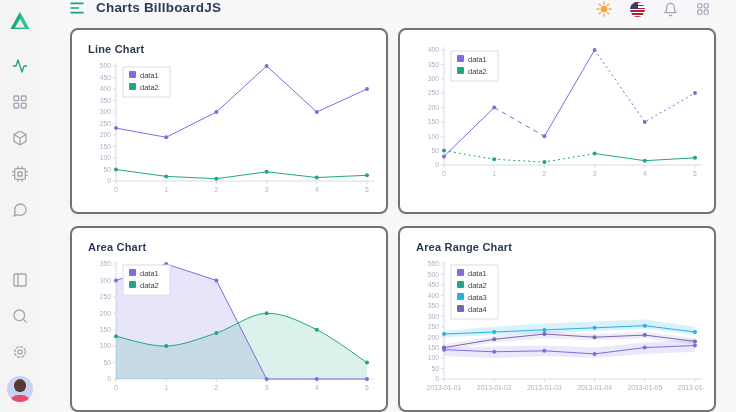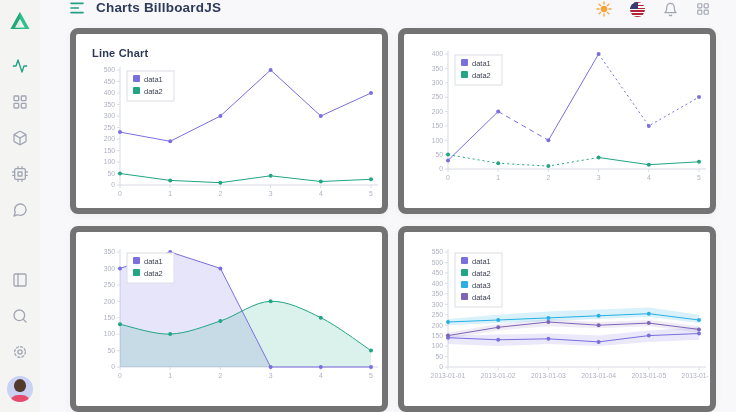--- a/index.html
+++ b/index.html
@@ -21,21 +21,21 @@
   .header{height:36px;display:flex;align-items:flex-start;padding:0 24px 0 28px;gap:10px}
   .hamburger{border:none;background:transparent;cursor:pointer;display:flex;align-items:center}
   .app-title{font-size:13.5px;font-weight:700;letter-spacing:.2px;color:#2e3a59}
   .header-right{margin-left:auto;display:flex;align-items:center;gap:15px}
   .hicon{border:none;background:transparent;cursor:pointer;display:flex;align-items:center;justify-content:center;width:18px;height:18px;color:#a2a6b4}
   .flag{width:15px;height:15px;border-radius:50%;overflow:hidden;position:relative;background:repeating-linear-gradient(180deg,#b22234 0 1.4px,#fff 1.4px 2.8px)}
   .flag::after{content:"";position:absolute;top:0;left:0;width:8px;height:7px;background:#3c3b6e}
 
   
   .content{display:grid;grid-template-columns:1fr 1fr;gap:12px 10px;padding:8px 20px 0 30px}
-  .card{background:#fff;border:6px solid #737373;border-radius:8px;height:186px;padding:13px 16px;box-shadow:0 2px 8px rgba(40,45,70,.04);overflow:hidden}
+  .card{background:#fff;border:2px solid #737373;border-radius:8px;height:186px;padding:13px 16px;box-shadow:0 2px 8px rgba(40,45,70,.04);overflow:hidden}
   .card-title{font-size:11px;font-weight:700;color:#2d3a55;letter-spacing:.2px;margin-bottom:4px}
   .chart{width:288px;height:140px}
   .chart svg{overflow:hidden;display:block}
 </style>
 </head>
 <body>
 
 <aside class="sidebar">
   <div class="logo">
     <svg width="24" height="24" viewBox="0 0 24 24">
@@ -295,20 +295,21 @@
             <circle cx="279" cy="114.8" r="2" fill="#21a584"></circle>
             <rect x="35" y="8" width="47" height="30" fill="#fff" stroke="#dcdee6"></rect>
             <rect x="41" y="12" width="7" height="7" rx="1" fill="#7a6fdf"></rect>
             <text x="52" y="18.5" font-size="7.5" fill="#3d4152">data1</text>
             <rect x="41" y="24" width="7" height="7" rx="1" fill="#21a584"></rect>
             <text x="52" y="30.5" font-size="7.5" fill="#3d4152">data2</text>
           </svg>
         </div>
     </section>
     <section class="card">
+      <h2 class="card-title">Area Chart</h2>
       <div class="chart">
           <svg width="288" height="140" font-family="Liberation Sans, sans-serif">
             <line x1="28" y1="4" x2="28" y2="122" stroke="#d9dbe5"></line>
             <line x1="28" y1="122" x2="286" y2="122" stroke="#d9dbe5"></line>
             <line x1="25" y1="122" x2="28" y2="122" stroke="#d9dbe5"></line>
             <text x="23" y="124.3" font-size="6.8" fill="#aeb1c2" text-anchor="end">0</text>
             <line x1="25" y1="105.6" x2="28" y2="105.6" stroke="#d9dbe5"></line>
             <text x="23" y="107.89999999999999" font-size="6.8" fill="#aeb1c2" text-anchor="end">50</text>
             <line x1="25" y1="89.1" x2="28" y2="89.1" stroke="#d9dbe5"></line>
             <text x="23" y="91.39999999999999" font-size="6.8" fill="#aeb1c2" text-anchor="end">100</text>
@@ -352,20 +353,21 @@
             <circle cx="279" cy="105.6" r="2" fill="#21a584"></circle>
             <rect x="35" y="8" width="47" height="30" fill="#fff" stroke="#dcdee6"></rect>
             <rect x="41" y="12" width="7" height="7" rx="1" fill="#7a6fdf"></rect>
             <text x="52" y="18.5" font-size="7.5" fill="#3d4152">data1</text>
             <rect x="41" y="24" width="7" height="7" rx="1" fill="#21a584"></rect>
             <text x="52" y="30.5" font-size="7.5" fill="#3d4152">data2</text>
           </svg>
         </div>
     </section>
     <section class="card">
+      <h2 class="card-title">Area Range Chart</h2>
       <div class="chart">
           <svg width="288" height="140" font-family="Liberation Sans, sans-serif">
             <line x1="28" y1="4" x2="28" y2="122" stroke="#d9dbe5"></line>
             <line x1="28" y1="122" x2="286" y2="122" stroke="#d9dbe5"></line>
             <line x1="25" y1="122" x2="28" y2="122" stroke="#d9dbe5"></line>
             <text x="23" y="124.3" font-size="6.8" fill="#aeb1c2" text-anchor="end">0</text>
             <line x1="25" y1="111.5" x2="28" y2="111.5" stroke="#d9dbe5"></line>
             <text x="23" y="113.8" font-size="6.8" fill="#aeb1c2" text-anchor="end">50</text>
             <line x1="25" y1="101.1" x2="28" y2="101.1" stroke="#d9dbe5"></line>
             <text x="23" y="103.39999999999999" font-size="6.8" fill="#aeb1c2" text-anchor="end">100</text>

